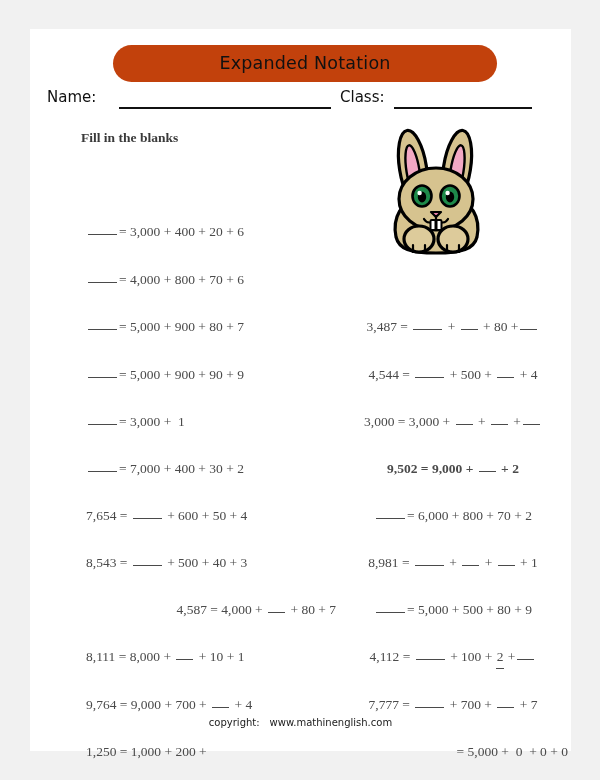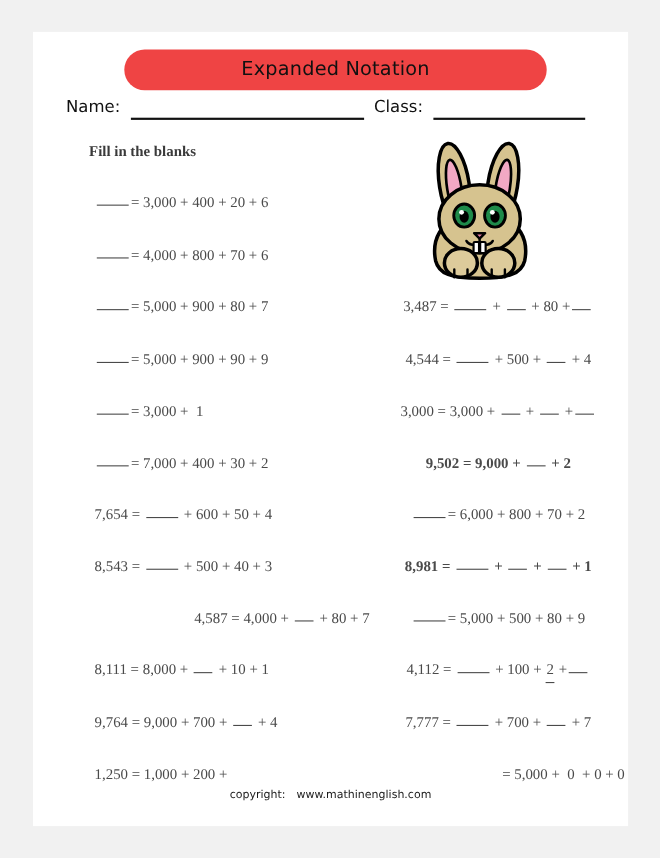--- a/index.html
+++ b/index.html
@@ -25,21 +25,21 @@
     box-sizing: border-box;
   }
 
   
   #title-banner {
     position: absolute;
     left: 83px;
     top: 16px;
     width: 384px;
     height: 37px;
-    background: #ef4444;
+    background: #c2410c;
     border-radius: 19px;
   }
   #title-text {
     position: absolute;
     left: 0;
     top: 0;
     width: 384px;
     height: 37px;
     line-height: 37px;
     text-align: center;
@@ -61,21 +61,21 @@
     position: absolute;
     font-family: "DejaVu Sans", sans-serif;
     font-size: 15px;
     color: #111111;
     white-space: nowrap;
   }
   .field-rule {
     position: absolute;
     border-bottom: 2px solid #111111;
   }
-  #name-label  { left: 30px;  top: 0; }
+  #name-label  { left: 17px;  top: 0; }
   #name-rule   { left: 89px;  top: 19px; width: 212px; }
   #class-label { left: 310px; top: 0; }
   #class-rule  { left: 364px; top: 19px; width: 138px; }
 
   
   #instruction {
     position: absolute;
     left: 51px;
     top: 101px;
     font-family: "Liberation Serif", serif;
@@ -102,20 +102,21 @@
     height: 722px;
   }
   .problem-row {
     position: absolute;
     height: 22px;
     line-height: 22px;
     white-space: nowrap;
     font-family: "Liberation Serif", serif;
     font-size: 13.5px;
     color: #4a4a4a;
+    margin-top: 48px;
   }
   .problem-row.col-left  { left: 56px;  width: 250px; }
   .problem-row.col-right { left: 308px; width: 230px; text-align: center; }
   .problem-row.align-right { text-align: right; }
 
   .tok {
     display: inline-block;
     vertical-align: baseline;
   }
   .blank {
@@ -215,21 +216,21 @@
       <div class="problem-row col-left" style="top: 475px;"><span class="tok">8,543&nbsp;=&nbsp;</span><span class="blank long"></span><span class="tok">&nbsp;+&nbsp;500&nbsp;+&nbsp;40&nbsp;+&nbsp;3</span></div>
       <div class="problem-row col-left" style="top: 522px; text-align: right;"><span class="tok">4,587&nbsp;=&nbsp;4,000&nbsp;+&nbsp;</span><span class="blank short"></span><span class="tok">&nbsp;+&nbsp;80&nbsp;+&nbsp;7</span></div>
       <div class="problem-row col-left" style="top: 569px;"><span class="tok">8,111&nbsp;=&nbsp;8,000&nbsp;+&nbsp;</span><span class="blank short"></span><span class="tok">&nbsp;+&nbsp;10&nbsp;+&nbsp;1</span></div>
       <div class="problem-row col-left" style="top: 617px;"><span class="tok">9,764&nbsp;=&nbsp;9,000&nbsp;+&nbsp;700&nbsp;+&nbsp;</span><span class="blank short"></span><span class="tok">&nbsp;+&nbsp;4</span></div>
       <div class="problem-row col-left" style="top: 664px;"><span class="tok">1,250&nbsp;=&nbsp;1,000&nbsp;+&nbsp;200&nbsp;+</span></div>
       <div class="problem-row col-right" style="top: 239px;"><span class="tok">3,487&nbsp;=&nbsp;</span><span class="blank long"></span><span class="tok">&nbsp;+&nbsp;</span><span class="blank short"></span><span class="tok">&nbsp;+&nbsp;80&nbsp;+</span><span class="blank short"></span></div>
       <div class="problem-row col-right" style="top: 287px;"><span class="tok">4,544&nbsp;=&nbsp;</span><span class="blank long"></span><span class="tok">&nbsp;+&nbsp;500&nbsp;+&nbsp;</span><span class="blank short"></span><span class="tok">&nbsp;+&nbsp;4</span></div>
       <div class="problem-row col-right" style="top: 334px;"><span class="tok">3,000&nbsp;=&nbsp;3,000&nbsp;+&nbsp;</span><span class="blank short"></span><span class="tok">&nbsp;+&nbsp;</span><span class="blank short"></span><span class="tok">&nbsp;+</span><span class="blank short"></span></div>
       <div class="problem-row col-right" style="top: 381px; font-weight: bold;"><span class="tok">9,502&nbsp;=&nbsp;9,000&nbsp;+&nbsp;</span><span class="blank short"></span><span class="tok">&nbsp;+&nbsp;2</span></div>
       <div class="problem-row col-right" style="top: 428px;"><span class="blank long"></span><span class="tok">=&nbsp;6,000&nbsp;+&nbsp;800&nbsp;+&nbsp;70&nbsp;+&nbsp;2</span></div>
-      <div class="problem-row col-right" style="top: 475px; font-weight: bold;"><span class="tok">8,981&nbsp;=&nbsp;</span><span class="blank long"></span><span class="tok">&nbsp;+&nbsp;</span><span class="blank short"></span><span class="tok">&nbsp;+&nbsp;</span><span class="blank short"></span><span class="tok">&nbsp;+&nbsp;1</span></div>
+      <div class="problem-row col-right" style="top: 475px;"><span class="tok">8,981&nbsp;=&nbsp;</span><span class="blank long"></span><span class="tok">&nbsp;+&nbsp;</span><span class="blank short"></span><span class="tok">&nbsp;+&nbsp;</span><span class="blank short"></span><span class="tok">&nbsp;+&nbsp;1</span></div>
       <div class="problem-row col-right" style="top: 522px;"><span class="blank long"></span><span class="tok">=&nbsp;5,000&nbsp;+&nbsp;500&nbsp;+&nbsp;80&nbsp;+&nbsp;9</span></div>
       <div class="problem-row col-right" style="top: 569px;"><span class="tok">4,112&nbsp;=&nbsp;</span><span class="blank long"></span><span class="tok">&nbsp;+&nbsp;100&nbsp;+&nbsp;</span><span class="num-underlined">2</span><span class="tok">&nbsp;+</span><span class="blank short"></span></div>
       <div class="problem-row col-right" style="top: 617px;"><span class="tok">7,777&nbsp;=&nbsp;</span><span class="blank long"></span><span class="tok">&nbsp;+&nbsp;700&nbsp;+&nbsp;</span><span class="blank short"></span><span class="tok">&nbsp;+&nbsp;7</span></div>
       <div class="problem-row col-right align-right" style="top: 664px;"><span class="tok">=&nbsp;5,000&nbsp;+&nbsp;&nbsp;0&nbsp;&nbsp;+&nbsp;0&nbsp;+&nbsp;0</span></div>
     </div>
 
   <div id="footer-copyright">
     <span class="cr-label">copyright:</span><span>www.mathinenglish.com</span>
   </div>
 

